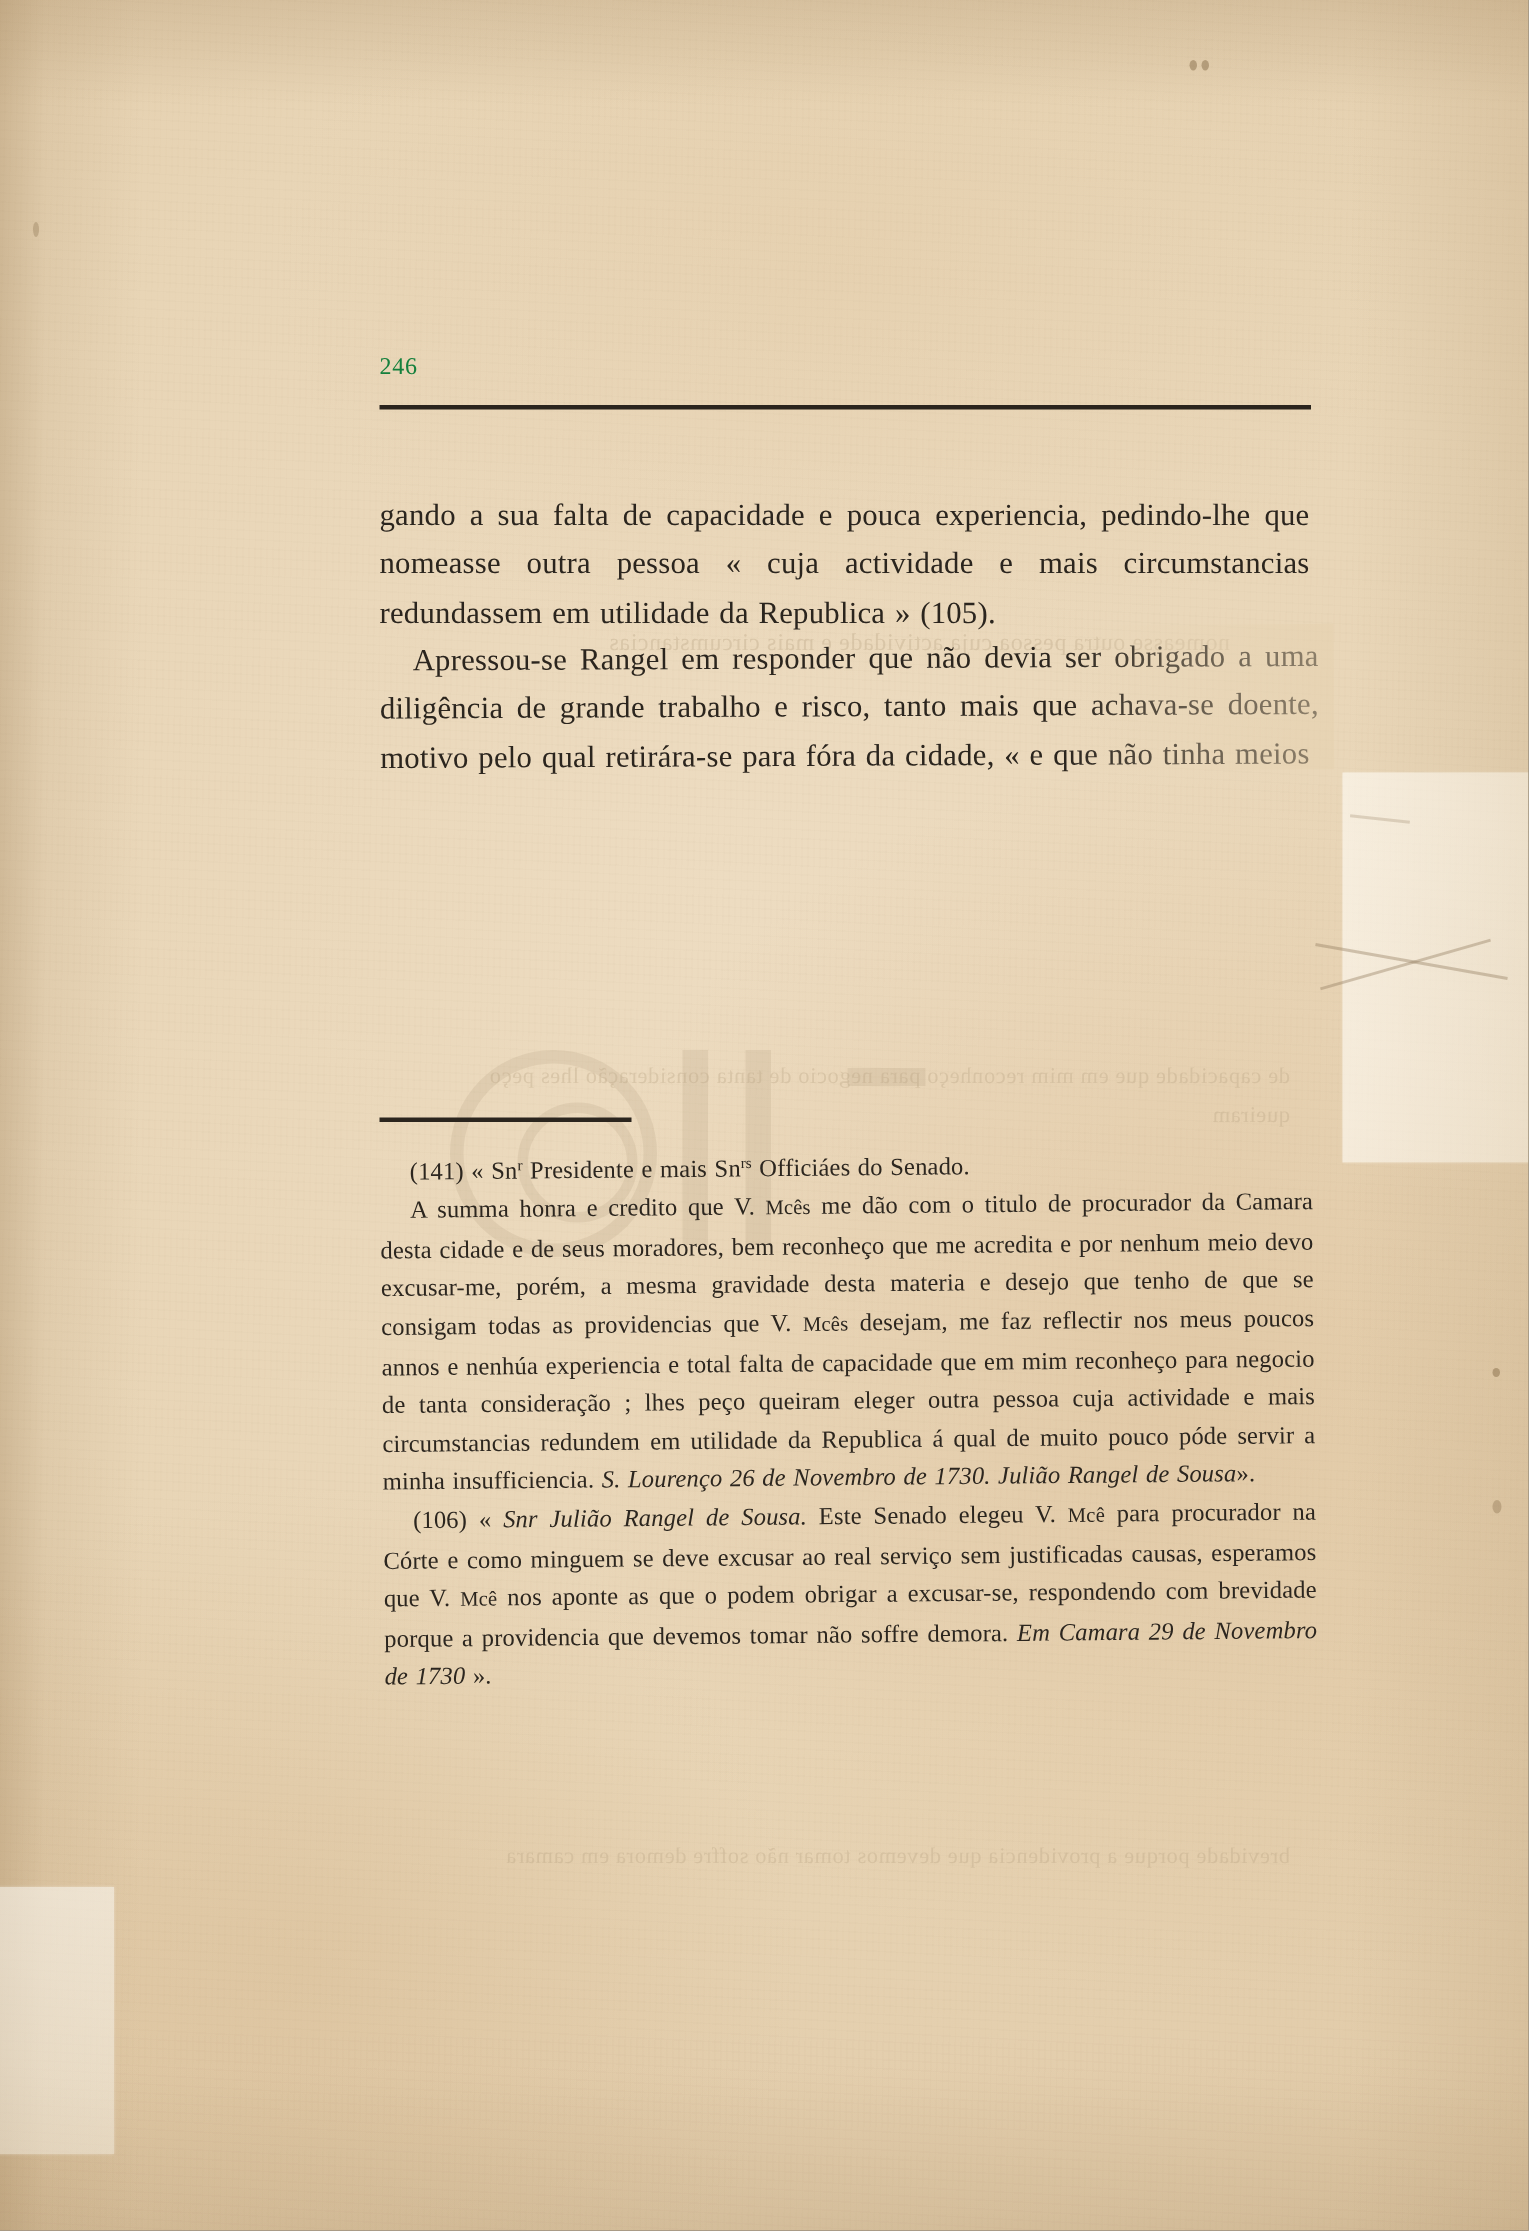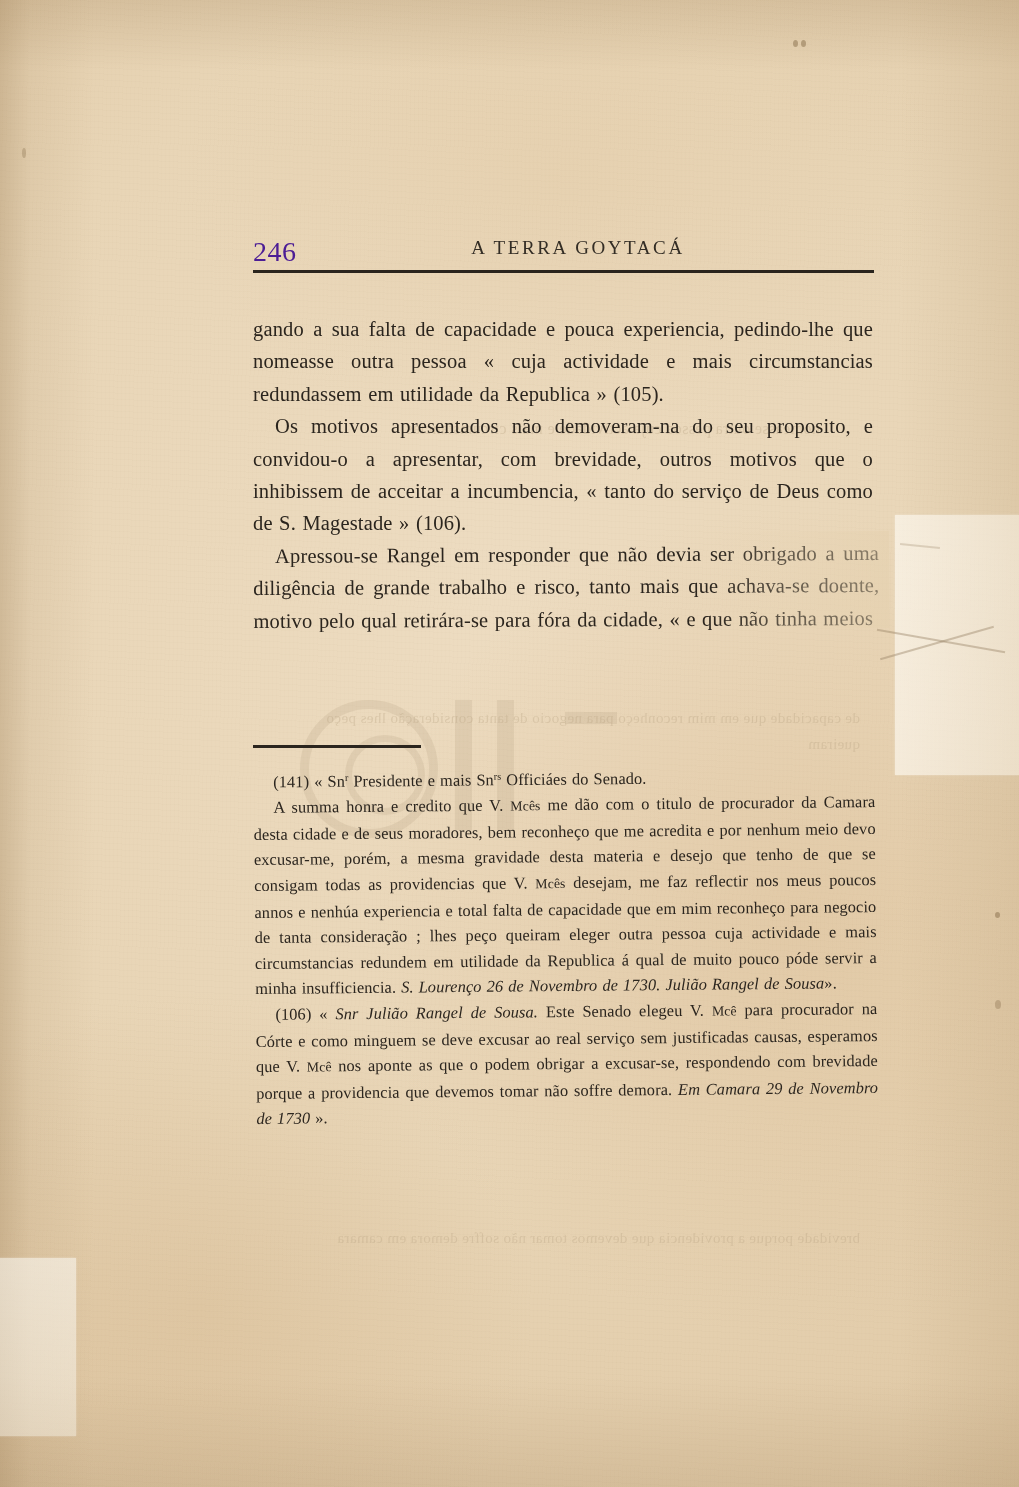--- a/index.html
+++ b/index.html
@@ -105,22 +105,22 @@
   .runhead {
     position: absolute;
     left: 253px;
     top: 236px;
     width: 620px;
     height: 26px;
   }
   .folio {
     position: absolute;
     left: 0; top: 0;
-    font-size: 28px;
-    color: #4c1d95;
+    font-size: 16px;
+    color: #15803d;
     letter-spacing: .5px;
   }
   .runtitle {
     position: absolute;
     left: 0; right: 0; top: 1px;
     text-align: center;
     font-size: 19px;
     letter-spacing: 2.6px;
     color: #332d25;
     padding-left: 30px;
@@ -131,21 +131,21 @@
     top: 270px;
     width: 621px;
     height: 3px;
     background: #2a241d;
   }
 
   
   .body-block {
     position: absolute;
     left: 253px;
-    top: 313px;
+    top: 328px;
     width: 622px;
   }
   p.body {
     margin: 0;
     font-size: 20.5px;
     line-height: 32.4px;
     color: #2b251e;
     text-align: justify;
     text-align-last: left;
     letter-spacing: .15px;
@@ -240,28 +240,26 @@
   <div class="spot" style="left:22px;top:148px;width:4px;height:10px;background:rgba(120,92,58,0.28);"></div>
 
   <div class="tape right-main"></div>
   <div class="tear-line" style="left:876px;top:640px;width:130px;height:2px;transform:rotate(10deg);"></div>
   <div class="tear-line" style="left:878px;top:642px;width:118px;height:2px;transform:rotate(-16deg);"></div>
   <div class="tear-line" style="left:900px;top:545px;width:40px;height:1.5px;transform:rotate(6deg);background:rgba(150,128,100,0.28);"></div>
   <div class="tape bottom-left"></div>
 
   <div class="runhead">
     <span class="folio">246</span>
-    <span class="runtitle">A TERRA GOYTACÁ</span>
   </div>
   <div class="head-rule"></div>
 
   <div class="body-block">
     <p class="body" style="width:620px;"><span>gando a sua falta de capacidade e pouca experiencia, pedindo-lhe que nomeasse outra pessoa « cuja actividade e mais circumstancias redundassem em utilidade da Republica » (105).</span></p>
 
-    <p class="body" style="width:620px;margin-top:0;"><span class="indent"></span><span>Os motivos apresentados não demoveram-na do seu proposito, e convidou-o a apresentar, com brevidade, outros motivos que o inhibissem de acceitar a incumbencia, « tanto do serviço de Deus como de S. Magestade » (106).</span></p>
 
     <div class="para-fade warp-low" style="margin-top:0;">
       <p class="body" style="width:626px;"><span class="indent"></span><span>Apressou-se Rangel em responder que não devia ser obrigado a uma diligência de grande trabalho e risco, tanto mais que achava-se doente, motivo pelo qual retirára-se para fóra da cidade, « e que não tinha meios</span></p>
     </div>
   </div>
 
   <div class="fn-rule"></div>
 
   <div class="footnotes warp-fn">
 

